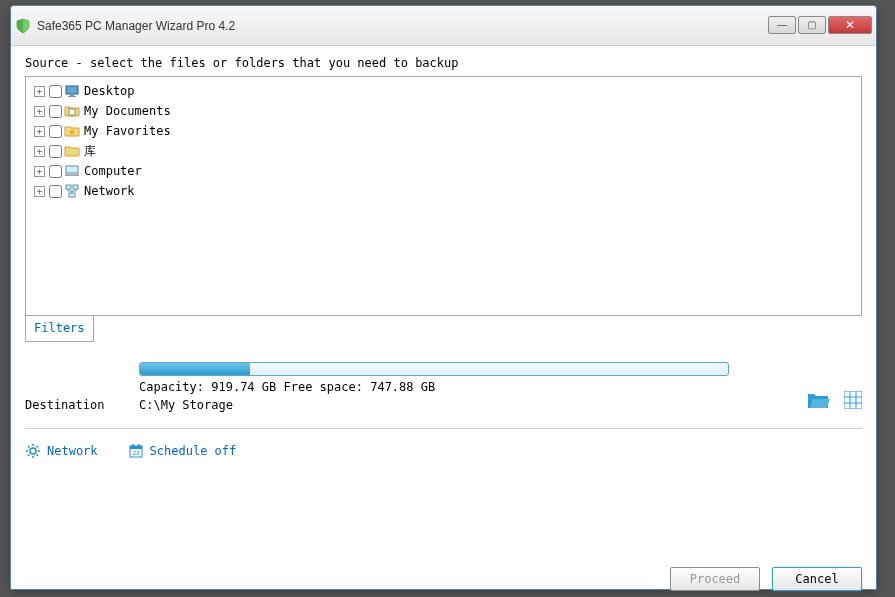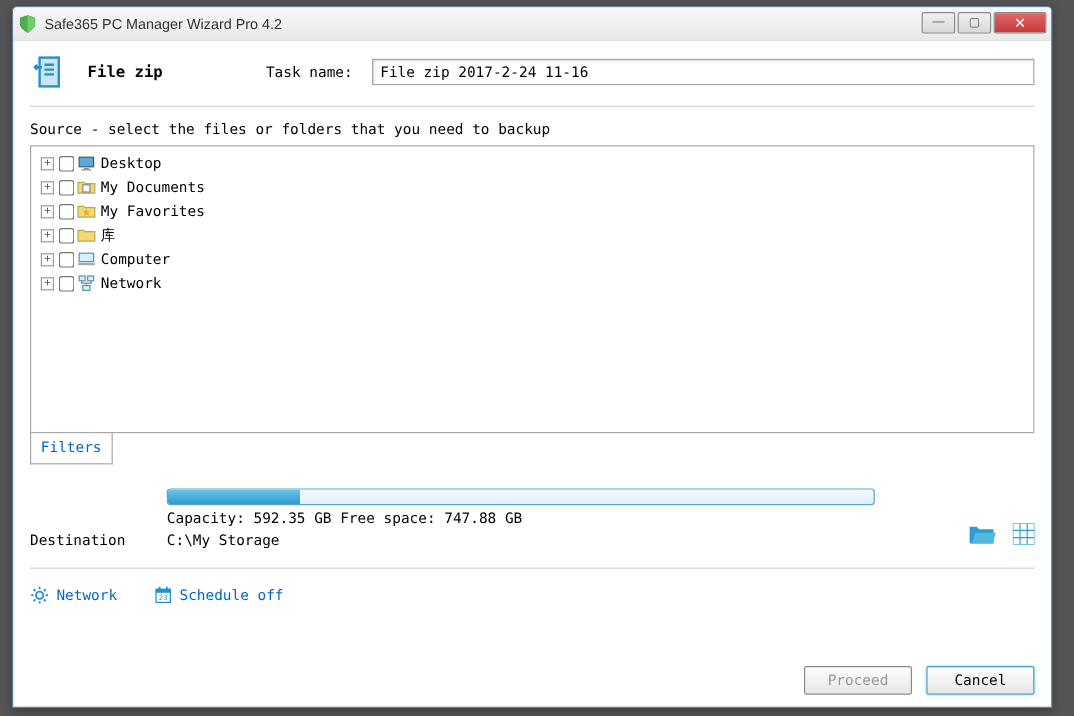--- a/index.html
+++ b/index.html
@@ -14,21 +14,21 @@
     .window {
       position: absolute;
       top: 5px; left: 10px;
       width: 867px; height: 585px;
       background: #fff;
       border: 1px solid #5a7fa0;
       border-radius: 4px 4px 0 0;
       box-shadow: 0 2px 8px rgba(0,0,0,0.3);
     }
     .titlebar {
-      height: 28px;
+      height: 40px;
       background: linear-gradient(to bottom, #f8f8f8, #e8e8e8);
       border-bottom: 1px solid #ccc;
       display: flex;
       align-items: center;
       padding: 0 4px;
       border-radius: 4px 4px 0 0;
       justify-content: center;
     }
     .titlebar-icon { width: 16px; height: 16px; margin-right: 6px; }
     .titlebar-icon svg { width: 16px; height: 16px; }
@@ -185,34 +185,20 @@
     <span class="titlebar-title">Safe365 PC Manager Wizard Pro 4.2</span>
     <div class="win-controls">
       <div class="win-btn">—</div>
       <div class="win-btn">▢</div>
       <div class="win-btn close">✕</div>
     </div>
   </div>
 
   <div class="content">
 
-    <div class="header-row">
-      <span class="filezip-ico">
-        <svg viewBox="0 0 32 32">
-            <rect x="8" y="4" width="16" height="24" fill="#c8e6f5" stroke="#2b8fc4" stroke-width="2"></rect>
-            <line x1="12" y1="10" x2="20" y2="10" stroke="#2b8fc4" stroke-width="2"></line>
-            <line x1="12" y1="14" x2="20" y2="14" stroke="#2b8fc4" stroke-width="2"></line>
-            <line x1="12" y1="18" x2="20" y2="18" stroke="#2b8fc4" stroke-width="2"></line>
-            <path d="M4 12 L10 12 M6 10 L4 12 L6 14" stroke="#2b8fc4" stroke-width="2" fill="none"></path>
-          </svg>
-      </span>
-      <span class="file-zip-label">File zip</span>
-      <span class="task-label">Task name:</span>
-      <input class="task-input" type="text" value="File zip 2017-2-24 11-16" style="">
-    </div>
 
     <div class="source-label">Source - select the files or folders that you need to backup</div>
 
     <div class="source-box">
       <div class="tree-item">
         <span class="tree-toggle">+</span>
         <input type="checkbox" class="tree-check" style="">
         <span class="tree-icon">
             <svg viewBox="0 0 16 16">
               <rect x="2" y="3" width="12" height="8" fill="#5fa8d3" stroke="#2b5f8a"></rect>
@@ -284,21 +270,21 @@
     <div class="tabs">
       <div class="tab">Filters</div>
     </div>
 
     <div class="dest-row">
       <div class="dest-label">Destination</div>
       <div class="dest-body">
         <div class="capacity-bar">
           <div class="capacity-fill"></div>
         </div>
-        <div class="dest-info">Capacity: 592.35 GB  Free space: 747.88 GB</div>
+        <div class="dest-info">Capacity: 919.74 GB  Free space: 747.88 GB</div>
         <div class="dest-info">C:\My Storage</div>
       </div>
       <div class="dest-icons">
         <span class="dest-icon">
           <svg viewBox="0 0 24 24">
               <path d="M2 6 L8 6 L10 8 L22 8 L22 20 L2 20 Z" fill="#2b9fd4"></path>
               <path d="M4 20 L7 11 L24 11 L21 20 Z" fill="#55b6e0"></path>
             </svg>
         </span>
         <span class="dest-icon" style="width:18px;height:18px">

